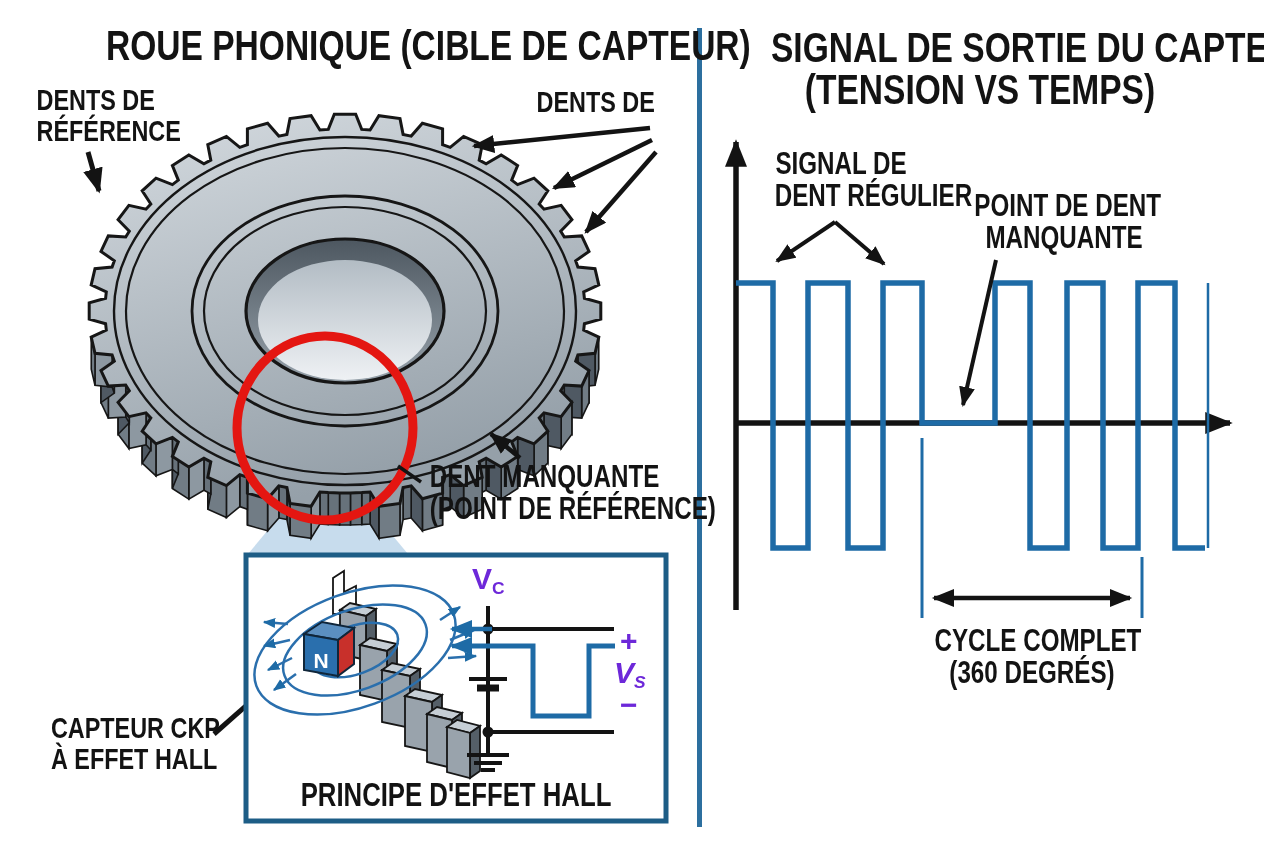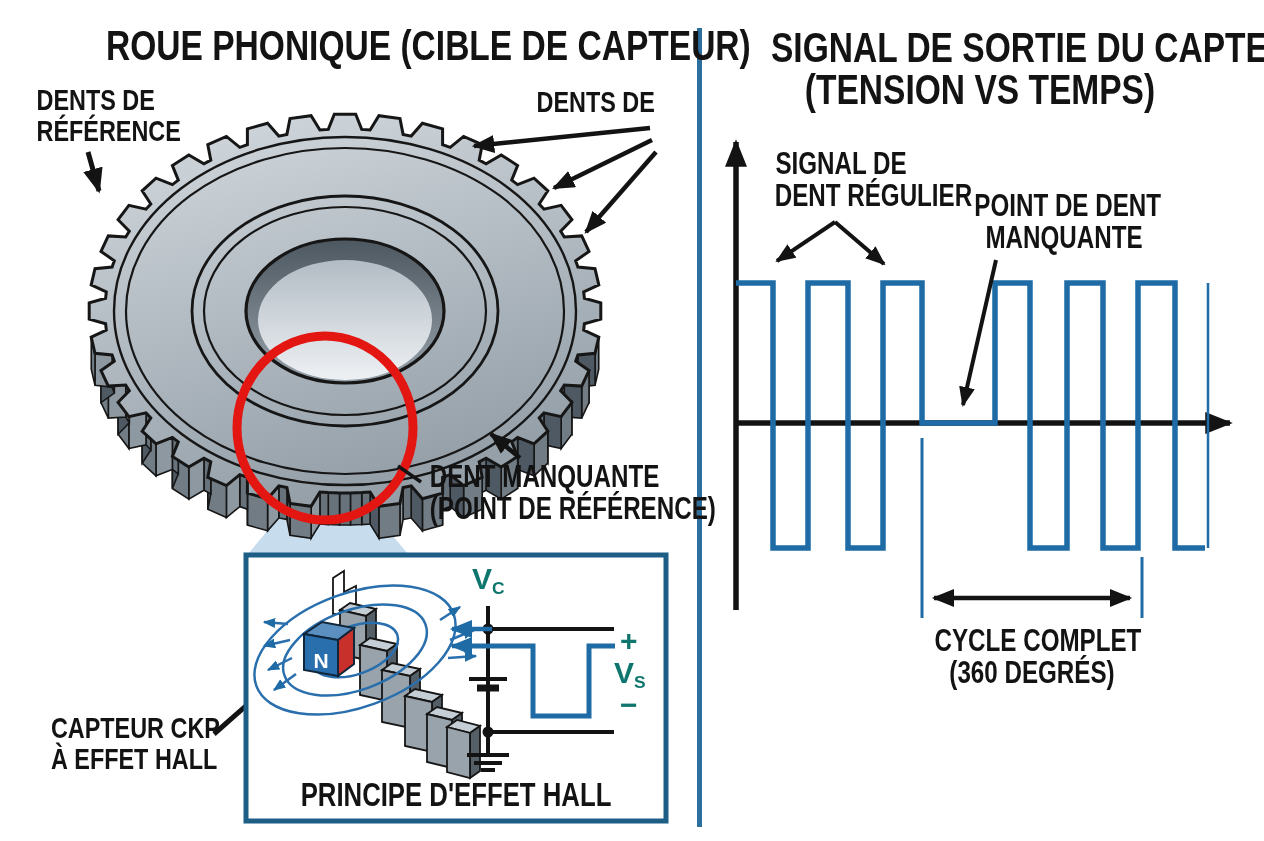--- a/index.html
+++ b/index.html
@@ -7,21 +7,21 @@
          font-family:"Liberation Sans","DejaVu Sans",sans-serif;}
   #art{position:absolute;left:0;top:0;width:1264px;height:841px;}
   .lbl{position:absolute;font-weight:700;color:#131313;text-align:center;
        transform:scaleX(0.78);transform-origin:center top;line-height:1.03;white-space:nowrap;}
   .t43{font-size:43px;line-height:0.98;}
   .t33{font-size:33px;}
   .t31{font-size:31px;line-height:1.04;}
   .t30{font-size:30px;}
   .sym{font-size:30px;line-height:1;}
   .sub{font-size:0.58em;vertical-align:-0.28em;}
-  .vlab{position:absolute;font-weight:700;color:#0f766e;white-space:nowrap;}
+  .vlab{position:absolute;font-weight:700;color:#6d28d9;white-space:nowrap;}
 </style>
 </head>
 <body>
 
 <div id="stage">
 
   <svg id="art" viewBox="0 0 1264 841">
     <defs>
       <marker id="mB" markerWidth="6" markerHeight="5" refX="4.5" refY="2" orient="auto-start-reverse">
         <path d="M0,0 L5,2 L0,4 Z" fill="#131313"></path>
@@ -261,17 +261,17 @@
 
   <div class="lbl t31" style="left:907px;top:625px;width:250px;">
     <div>CYCLE COMPLET</div>
     <div>(360 DEGRÉS)</div>
   </div>
 
   <div class="vlab sym" style="left:472px;top:564px;">
     <span>V</span><span class="sub">C</span>
   </div>
   <div class="vlab sym" style="left:620px;top:626px;">+</div>
-  <div class="vlab sym" style="left:614px;top:658px;">
+  <div class="vlab sym" style="left:614px;top:658px;font-style:italic;">
     <span>V</span><span class="sub">S</span>
   </div>
   <div class="vlab sym" style="left:620px;top:690px;">−</div>
 </div>
 
 </body></html>

